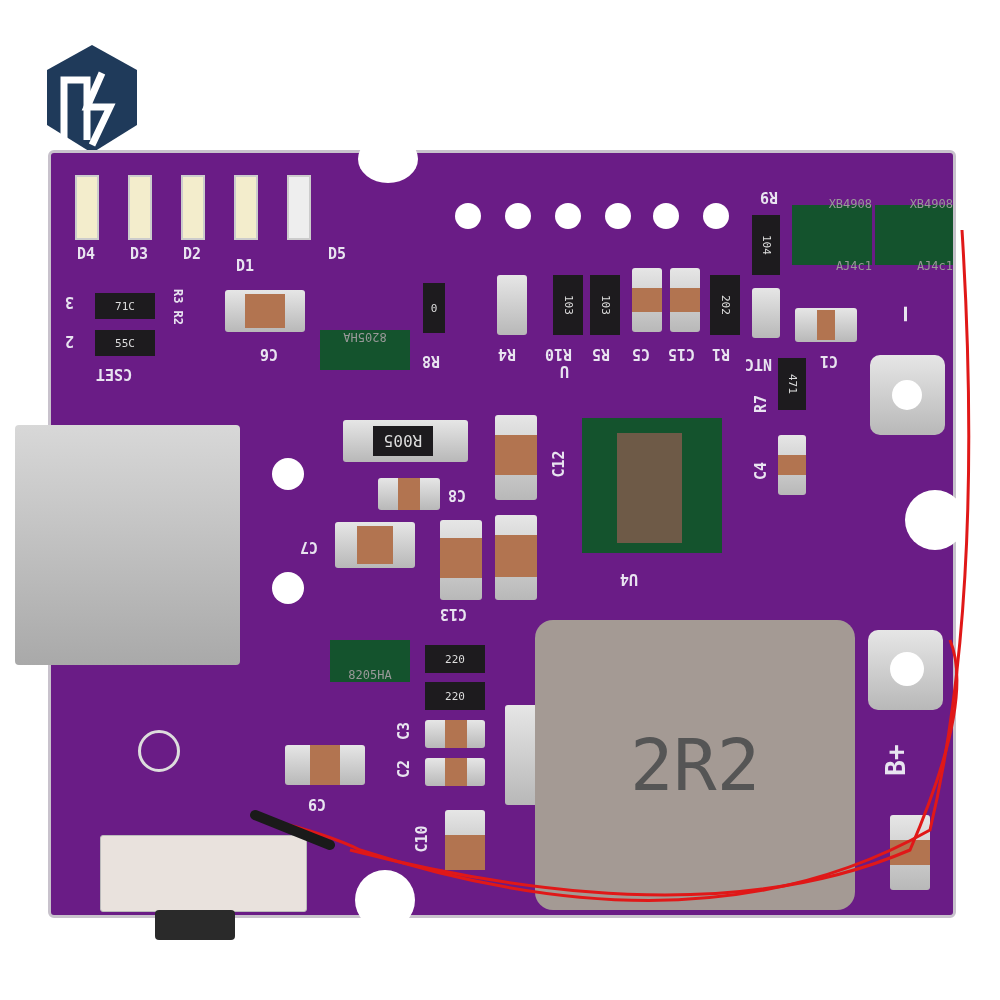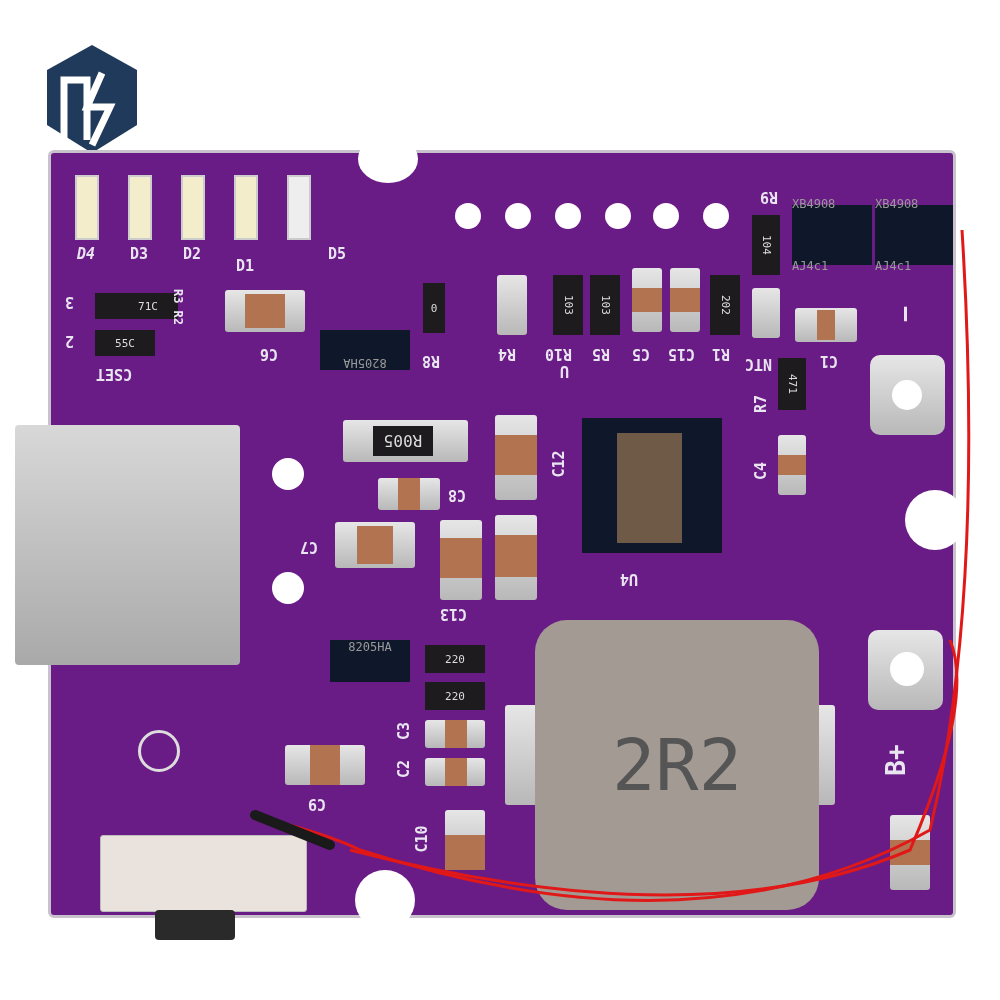--- a/index.html
+++ b/index.html
@@ -5,21 +5,21 @@
   html,body{margin:0;padding:0;background:#ffffff;}
   body{width:1000px;height:1000px;position:relative;overflow:hidden;font-family:"DejaVu Sans Mono",monospace;}
   .abs{position:absolute;}
   .logo{left:42px;top:45px;width:100px;height:110px;}
   .board{left:48px;top:150px;width:908px;height:768px;background:#6a1c86;border-radius:6px;
          border:3px solid #c8c2cc;box-sizing:border-box;}
   .silk{color:#e8e4f0;font-size:15px;font-weight:bold;}
   .pad{background:linear-gradient(#e6e6e6,#b8b8b8);border-radius:3px;}
   .res{background:#1d1b1e;color:#ddd;font-size:11px;display:flex;align-items:center;justify-content:center;}
   .cap{background:#b27450;}
-  .chip{background:#0f172a;color:#999;font-size:12px;display:flex;align-items:flex-start;justify-content:center;gap:48px;}
+  .chip{background:#14532d;color:#999;font-size:12px;display:flex;align-items:flex-end;justify-content:center;gap:48px;}
   .led{background:#f3edcc;border:2px solid #ccc;box-sizing:border-box;}
   .hole{background:#fff;border-radius:50%;}
 </style>
 </head>
 <body>
 
 <svg class="abs logo" viewBox="0 0 100 110">
   <polygon points="50,0 95,25 95,80 50,108 5,80 5,25" fill="#1f3a5a"></polygon>
   <path d="M22 95 V35 H45 V95" fill="none" stroke="#fff" stroke-width="7"></path>
   <path d="M60 28 L45 62 L68 62 L50 100" fill="none" stroke="#fff" stroke-width="7"></path>
@@ -29,28 +29,28 @@
 <div class="abs hole" style="left:358px;top:135px;width:60px;height:48px;"></div>
 <div class="abs hole" style="left:905px;top:490px;width:60px;height:60px;"></div>
 <div class="abs hole" style="left:355px;top:870px;width:60px;height:60px;"></div>
 
 <div class="abs" style="left:75px;top:175px;width:260px;height:90px;">
   <div class="abs led" style="left:0;top:0;width:24px;height:65px;"></div>
   <div class="abs led" style="left:53px;top:0;width:24px;height:65px;"></div>
   <div class="abs led" style="left:106px;top:0;width:24px;height:65px;"></div>
   <div class="abs led" style="left:159px;top:0;width:24px;height:65px;"></div>
   <div class="abs led" style="left:212px;top:0;width:24px;height:65px;background:#eee;"></div>
-  <span class="abs silk" style="left:2px;top:70px;font-style:italic;">D4</span>
+  <span class="abs silk" style="left:2px;top:70px;">D4</span>
   <span class="abs silk" style="left:55px;top:70px;">D3</span>
   <span class="abs silk" style="left:108px;top:70px;">D2</span>
   <span class="abs silk" style="left:161px;top:70px;margin-top:12px;">D1</span>
   <span class="abs silk" style="left:214px;top:70px;margin-left:39px;">D5</span>
 </div>
 
-<div class="abs res" style="left:95px;top:293px;width:60px;height:26px;padding-left:23px;">71C</div>
+<div class="abs res" style="left:95px;top:293px;width:60px;height:26px;">71C</div>
 <div class="abs res" style="left:95px;top:330px;width:60px;height:26px;">55C</div>
 <span class="abs silk" style="left:65px;top:293px;transform:rotate(180deg);">3</span>
 <span class="abs silk" style="left:65px;top:332px;transform:rotate(180deg);">2</span>
 <span class="abs silk" style="left:96px;top:365px;transform:rotate(180deg);">CSET</span>
 <span class="abs silk" style="left:160px;top:300px;transform:rotate(90deg);font-size:12px;">R3 R2</span>
 
 <div class="abs pad" style="left:225px;top:290px;width:80px;height:42px;">
   <div class="abs cap" style="left:20px;top:4px;width:40px;height:34px;"></div>
 </div>
 <span class="abs silk" style="left:260px;top:345px;transform:rotate(180deg);">C6</span>
@@ -164,21 +164,21 @@
     <div class="abs cap" style="left:25px;top:0;width:30px;height:40px;"></div>
   </div>
 <span class="abs silk" style="left:308px;top:795px;transform:rotate(180deg);">C9</span>
 
 <div class="abs pad" style="left:445px;top:810px;width:40px;height:60px;">
     <div class="abs cap" style="left:0;top:25px;width:40px;height:35px;"></div>
   </div>
 <span class="abs silk" style="left:408px;top:830px;transform:rotate(-90deg);">C10</span>
 
 <div class="abs pad" style="left:505px;top:705px;width:330px;height:100px;"></div>
-<div class="abs" style="left:535px;top:620px;width:284px;height:290px;background:#a49a94;border-radius:32px;display:flex;align-items:center;justify-content:center;">
+<div class="abs" style="left:535px;top:620px;width:320px;height:290px;background:#a49a94;border-radius:18px;display:flex;align-items:center;justify-content:center;">
   <span style="font-size:72px;color:#555;font-family:'DejaVu Sans Mono',monospace;">2R2</span>
 </div>
 
 <div class="abs pad" style="left:868px;top:630px;width:75px;height:80px;border-radius:10px;">
   <div class="abs hole" style="left:22px;top:22px;width:34px;height:34px;"></div>
 </div>
 <span class="abs silk" style="left:880px;top:745px;transform:rotate(-90deg);font-size:26px;">B+</span>
 <div class="abs pad" style="left:890px;top:815px;width:40px;height:75px;">
     <div class="abs cap" style="left:0;top:25px;width:40px;height:25px;"></div>
   </div>

